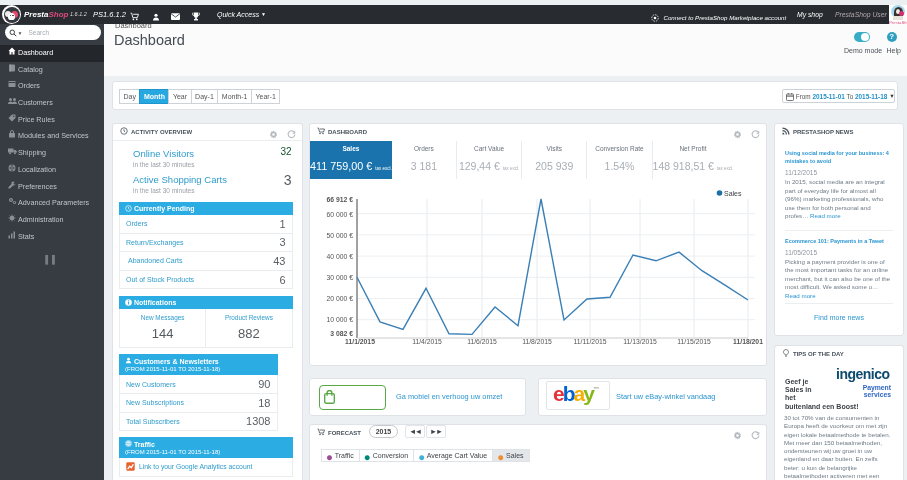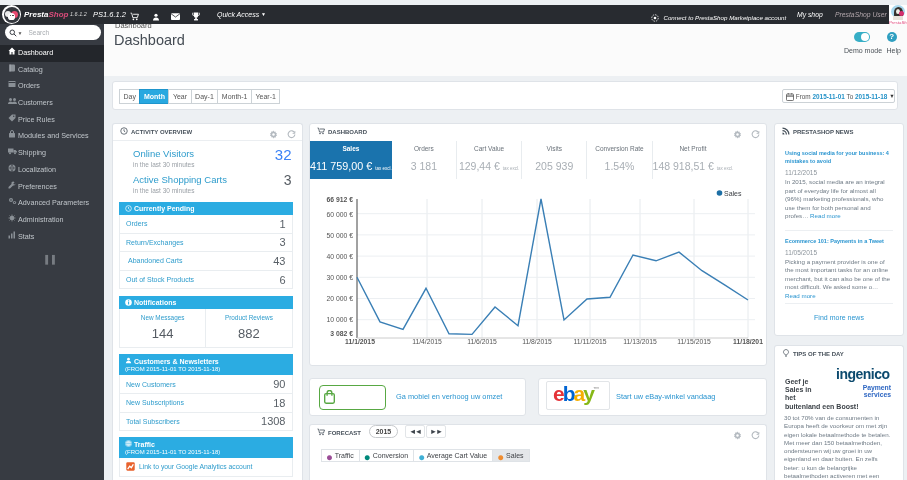--- a/index.html
+++ b/index.html
@@ -192,21 +192,21 @@
         </svg>
    <svg class="gear" viewBox="0 0 16 16" style="margin-left:4px;" fill="none" stroke="#b4bac0" stroke-width="2">
           <path d="M13.5 5A6 6 0 1 0 14 8"></path>
           <path d="M14 2v4h-4" stroke-width="1.6"></path>
         </svg>
   </span>
  </div>
  <div style="padding:7px 10px 0 20px;">
   <div style="height:13px;">
         <span style="float:left;font-size:9.5px;color:#2e9ccc;">Online Visitors</span>
-        <span style="float:right;font-size:15px;color:#3b82f6;margin-top:-2px;">32</span>
+        <span style="float:right;font-size:10px;color:#14532d;margin-top:-2px;">32</span>
       </div>
   <div style="font-size:6.5px;color:#9aa0a6;">in the last 30 minutes</div>
   <div style="height:13px;margin-top:6px;">
         <span style="float:left;font-size:9.5px;color:#2e9ccc;">Active Shopping Carts</span>
         <span style="float:right;font-size:14px;color:#565c63;margin-top:-2px;">3</span>
       </div>
   <div style="font-size:6.5px;color:#9aa0a6;">in the last 30 minutes</div>
  </div>
  <div style="margin:8px 9px 0 6px;">
   <div class="bluebar"><svg width="7" height="7" viewBox="0 0 16 16" style="vertical-align:-1px" fill="none" stroke="#fff" stroke-width="1.6">
@@ -240,21 +240,21 @@
    <div style="flex:1;text-align:center;padding:5px 0 6px;border-right:1px solid #e9edf0;">
           <div style="font-size:6.4px;color:#2e9ccc;">New Messages</div>
           <div style="font-size:13px;color:#565c63;margin-top:5px;">144</div>
         </div>
    <div style="flex:1;text-align:center;padding:5px 0 6px;">
           <div style="font-size:6.4px;color:#2e9ccc;">Product Reviews</div>
           <div style="font-size:13px;color:#565c63;margin-top:5px;">882</div>
         </div>
   </div>
  </div>
- <div style="margin:6px 9px 0 6px;">
+ <div style="margin:6px 24px 0 6px;">
   <div class="bluebar" style="padding-top:2.5px;padding-bottom:2.5px;"><svg width="7" height="7" viewBox="0 0 16 16" fill="#fff">
           <circle cx="8" cy="5" r="3.2"></circle>
           <path d="M2 14c0-3.5 2.5-5.5 6-5.5s6 2 6 5.5z"></path>
         </svg> Customers &amp; Newsletters<div style="font-weight:normal;font-size:6px;line-height:8px;margin-top:0px;">(FROM 2015-11-01 TO 2015-11-18)</div></div>
   <div class="srow" style="height:18.6px;">
         <span class="lbl">New Customers</span>
         <span class="num">90</span>
       </div>
   <div class="srow" style="height:18.6px;">
         <span class="lbl">New Subscriptions</span>

